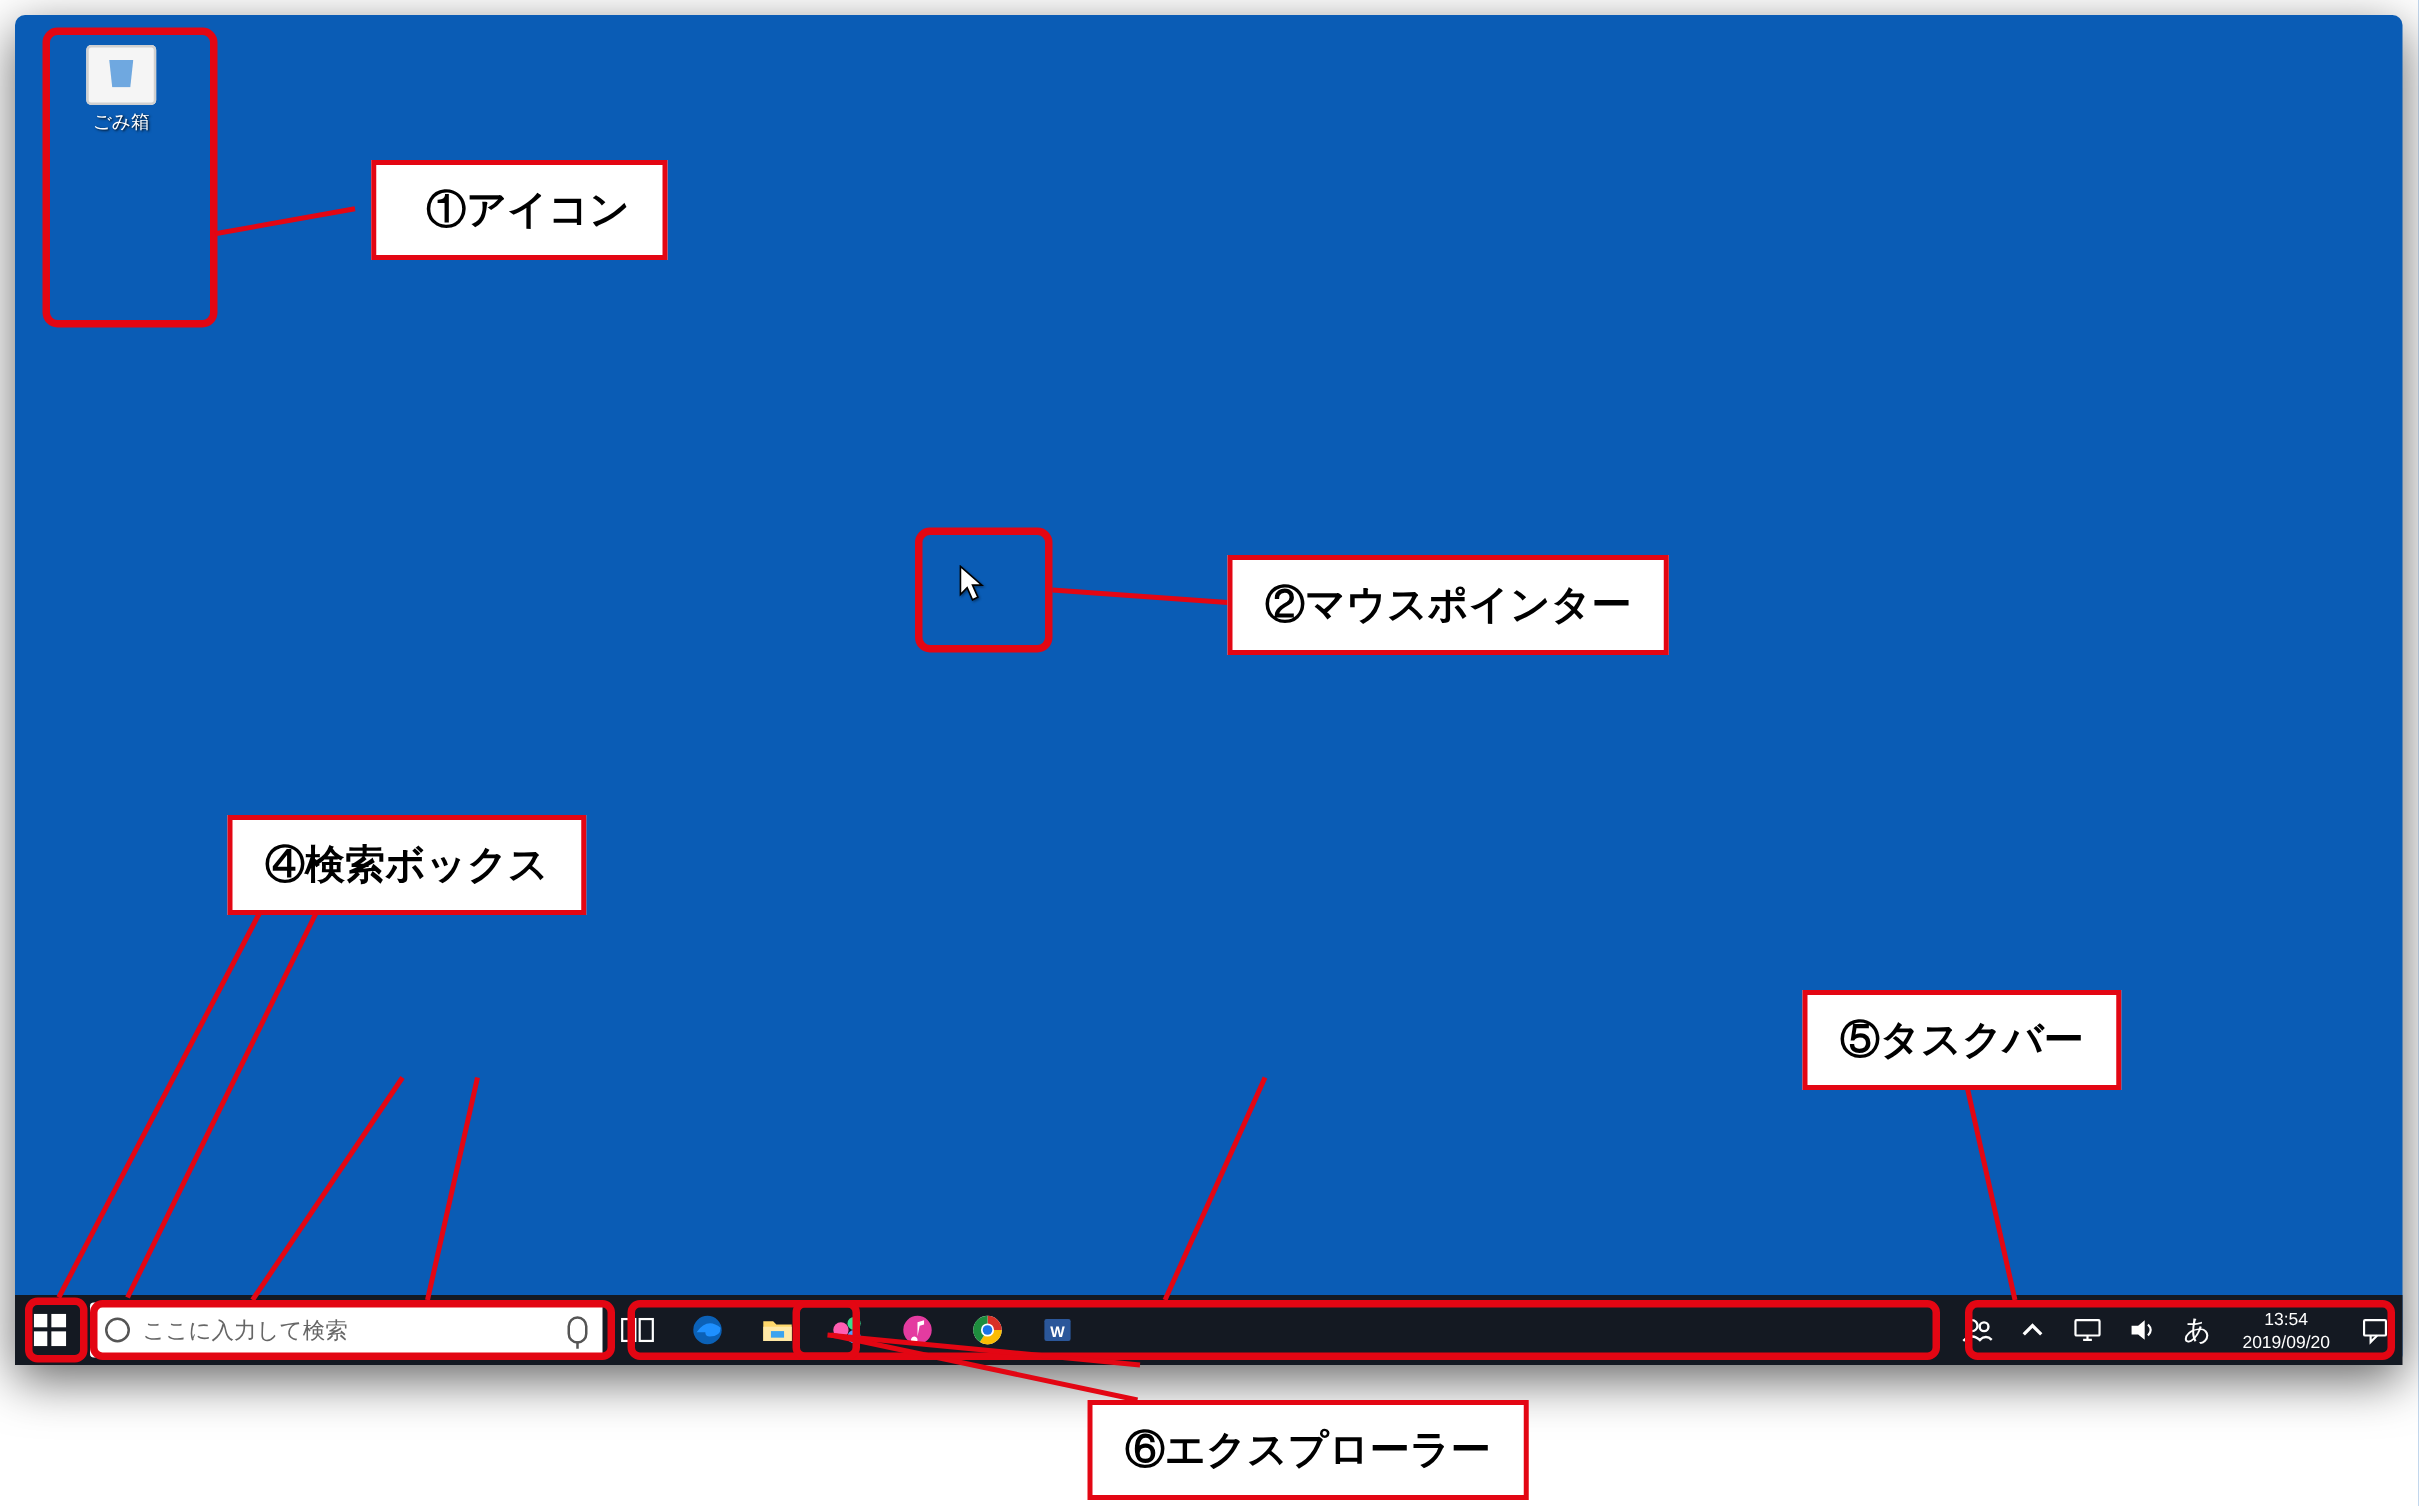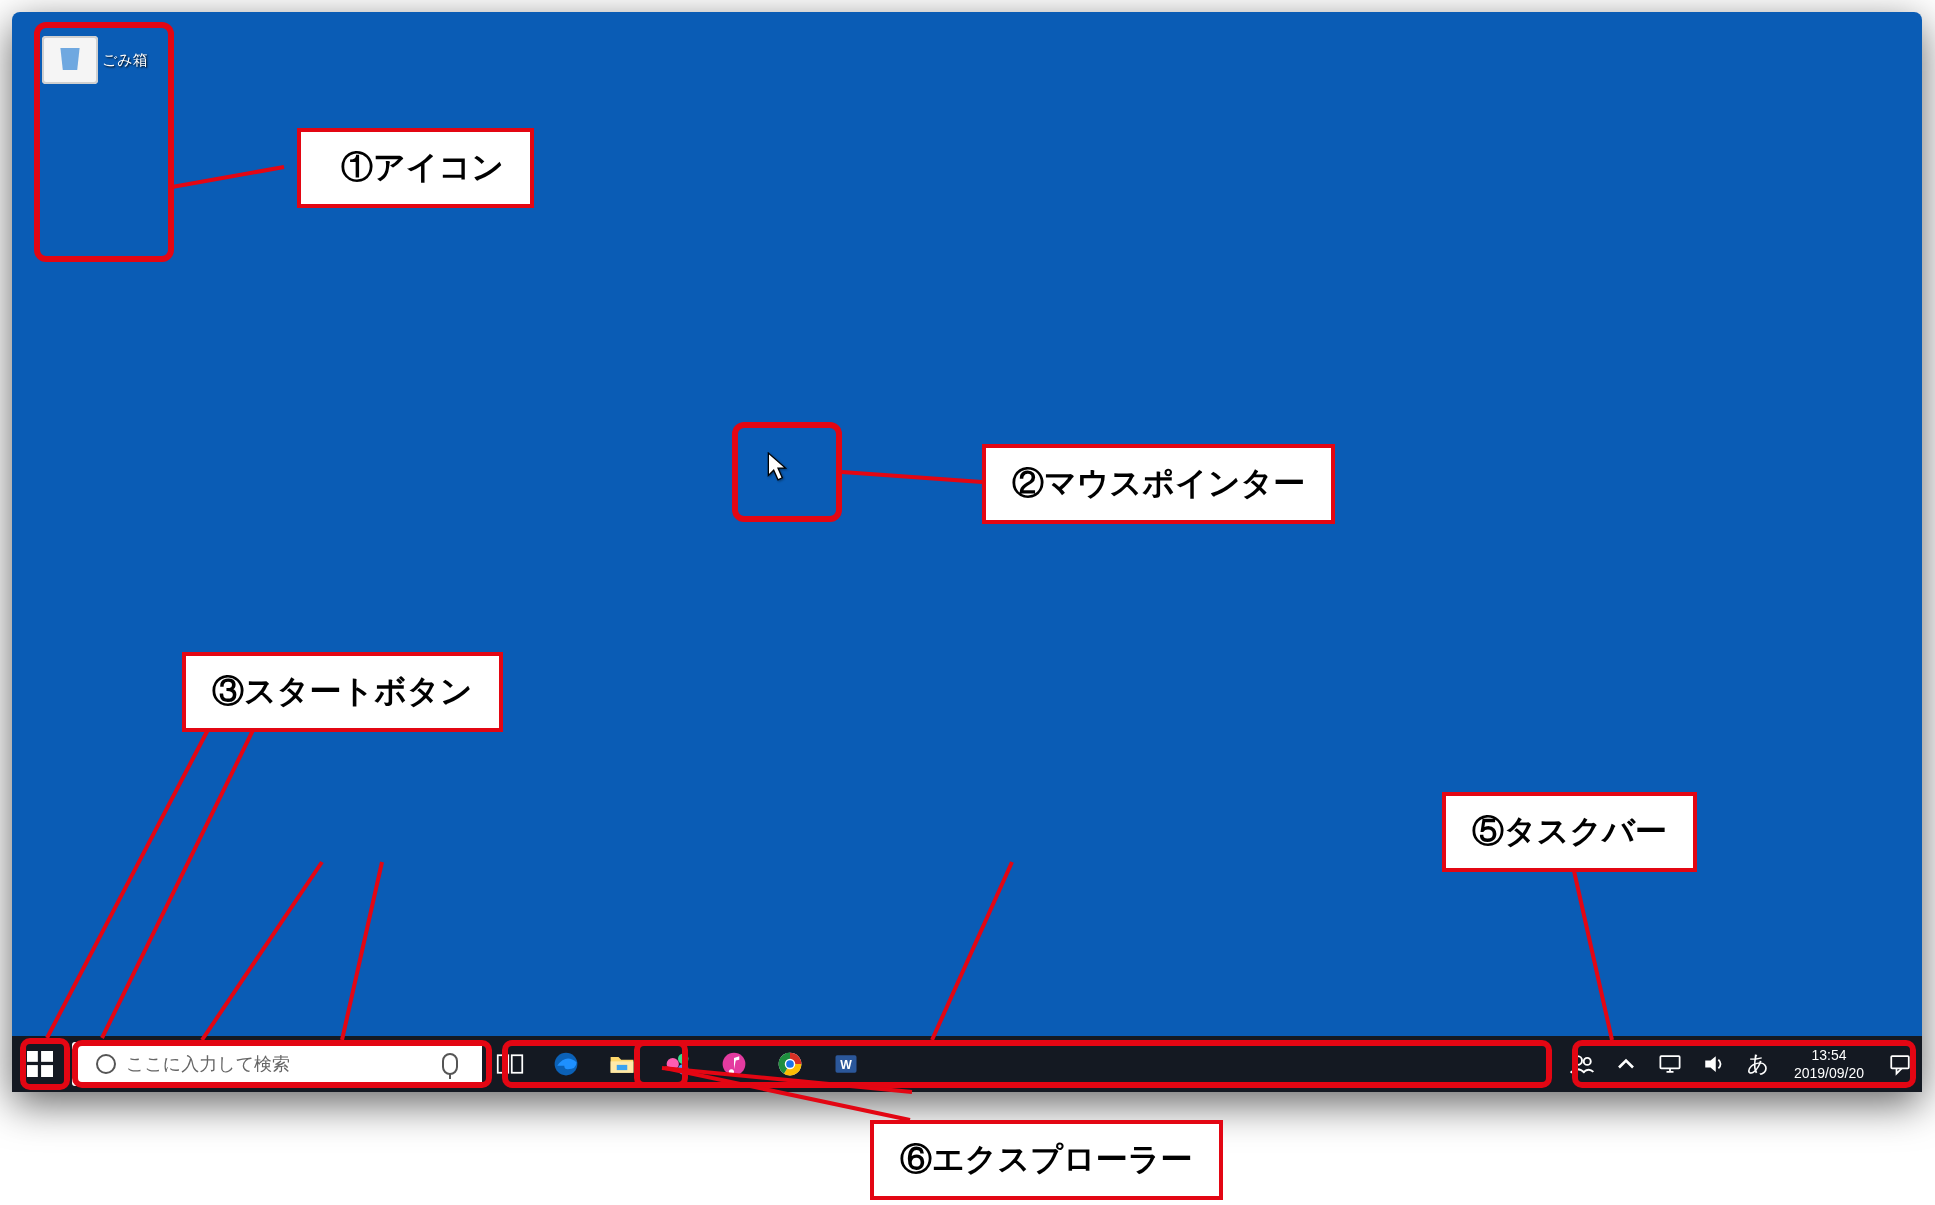--- a/index.html
+++ b/index.html
@@ -27,21 +27,21 @@
     left: 30px;
     top: 18px;
     width: 120px;
   }
   .desktop-icon {
     width: 110px;
     text-align: center;
     color: #fff;
     font-size: 15px;
     display: flex;
-    flex-direction: row;
+    flex-direction: column;
     align-items: center;
     gap: 4px;
     padding: 6px 0 10px;
     cursor: pointer;
   }
   .di-img {
     width: 56px;
     height: 48px;
     background: #f5f5f5;
     border-radius: 4px;
@@ -94,21 +94,21 @@
     display:flex;align-items:center;justify-content:center;
     cursor:pointer;
   }
   .start-btn svg{width:26px;height:26px;fill:#fff;}
   .search-box {
     height: 44px;
     width: 410px;
     background:#fff;
     border-radius:3px;
     display:flex;align-items:center;
-    padding:0 24px;
+    padding:0 12px;
     gap:10px;
     color:#555;
     margin-left:4px;
     position:relative;
   }
   .search-box .circle-icon{width:20px;height:20px;border:2.5px solid #555;border-radius:50%;}
   .search-box .placeholder{flex:1;color:#666;font-size:18px;}
   .search-box .mic{width:16px;height:22px;border:2px solid #555;border-radius:8px;position:relative;}
   .search-box .mic::after{content:"";position:absolute;left:5px;bottom:-6px;width:2px;height:6px;background:#555;}
   .task-icons{display:flex;align-items:center;height:100%;}
@@ -275,21 +275,21 @@
   </div>
 
   <div class="red-outline" style="left:8px;bottom:2px;width:50px;height:52px;border-radius:10px;"></div>
   <div class="red-outline" style="left:60px;bottom:4px;width:420px;height:48px;border-radius:10px;"></div>
   <div class="red-outline" style="left:490px;bottom:4px;width:1050px;height:48px;border-radius:10px;"></div>
   <div class="red-outline" style="left:622px;bottom:4px;width:54px;height:48px;border-radius:10px;"></div>
   <div class="red-outline" style="left:1560px;bottom:4px;width:344px;height:48px;border-radius:10px;"></div>
 
   <div class="anno" style="left:285px;top:116px;padding-left:40px;">①アイコン</div>
   <div class="anno" style="left:970px;top:432px;text-align:center;">②マウスポインター</div>
-  <div class="anno" style="left:170px;top:640px;">③スタートボタン</div>
+  <div class="anno" style="left:170px;top:640px;">④検索ボックス</div>
   <div class="anno" style="left:1430px;top:780px;">⑤タスクバー</div>
 
   <svg class="leader" style="left:0;top:0;width:1910px;height:1080px;">
     <line x1="272" y1="155" x2="160" y2="175"></line>
     <line x1="970" y1="470" x2="830" y2="460"></line>
     <line x1="200" y1="710" x2="35" y2="1026"></line>
     <line x1="245" y1="710" x2="90" y2="1026"></line>
     <line x1="310" y1="850" x2="190" y2="1028"></line>
     <line x1="370" y1="850" x2="330" y2="1028"></line>
     <line x1="1000" y1="850" x2="920" y2="1028"></line>

